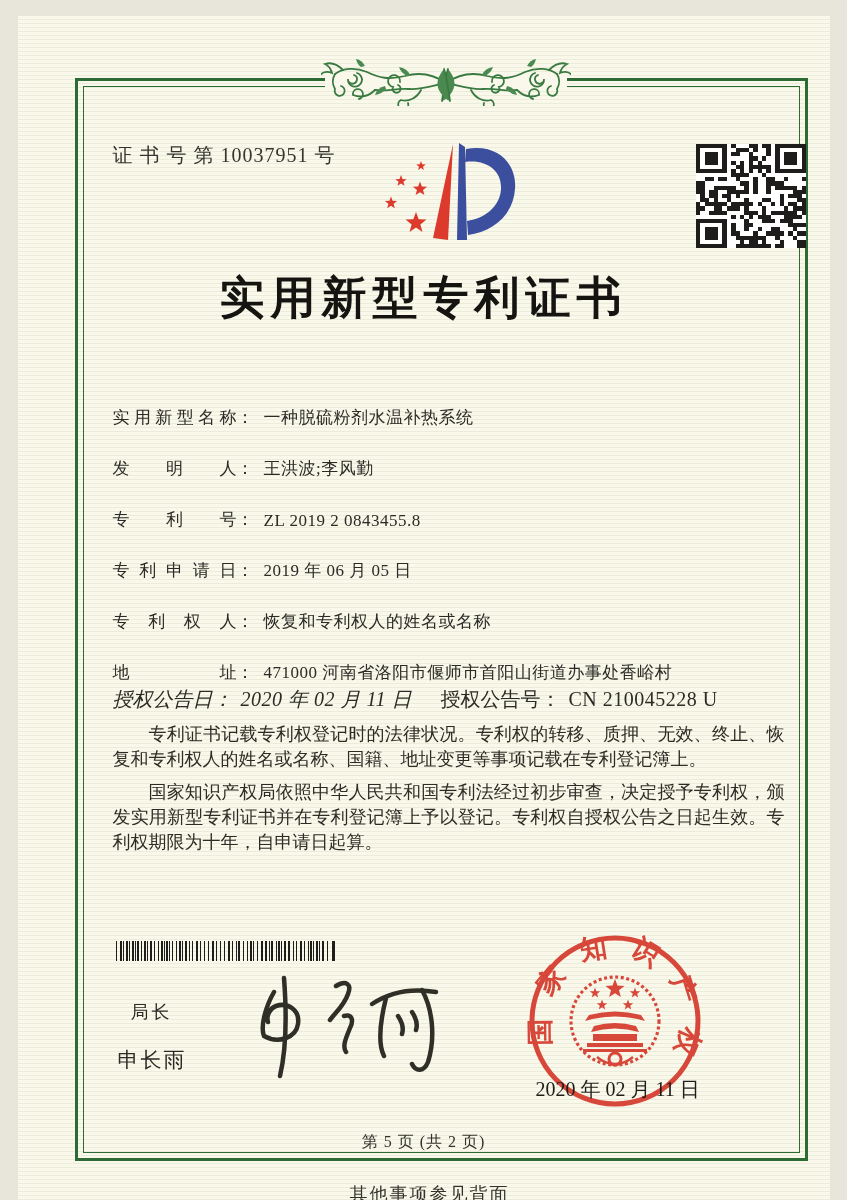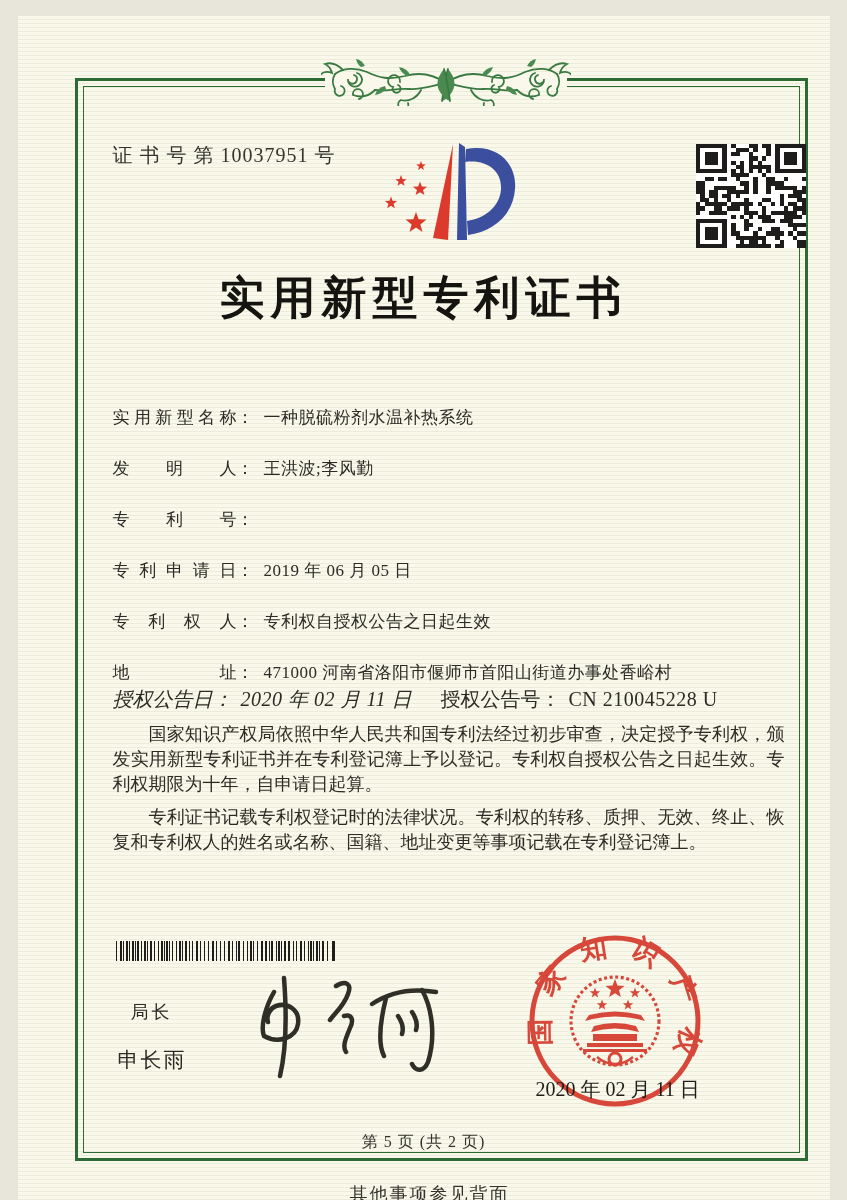--- a/index.html
+++ b/index.html
@@ -341,50 +341,51 @@
         <span class="val">一种脱硫粉剂水温补热系统</span>
     </div>
     <div class="field-row">
       <span class="lbl">发明人</span>
         <span class="colon">：</span>
         <span class="val">王洪波;李风勤</span>
     </div>
     <div class="field-row">
       <span class="lbl">专利号</span>
         <span class="colon">：</span>
+        <span class="val">ZL 2019 2 0843455.8</span>
     </div>
     <div class="field-row">
       <span class="lbl">专利申请日</span>
         <span class="colon">：</span>
         <span class="val">2019 年 06 月 05 日</span>
     </div>
     <div class="field-row">
       <span class="lbl">专利权人</span>
         <span class="colon">：</span>
-        <span class="val">专利权自授权公告之日起生效</span>
+        <span class="val">恢复和专利权人的姓名或名称</span>
     </div>
     <div class="field-row">
       <span class="lbl">地址</span>
         <span class="colon">：</span>
         <span class="val">471000 河南省洛阳市偃师市首阳山街道办事处香峪村</span>
     </div>
   </div>
 
   <div class="abs grant-row">
     <span class="grant-a">
       <span>授权公告日</span><span>：</span><span class="val">2020 年 02 月 11 日</span>
     </span>
     <span class="grant-b">
       <span>授权公告号</span><span>：</span><span class="val">CN 210045228 U</span>
     </span>
   </div>
 
   <div class="abs body-text">
+    <p>专利证书记载专利权登记时的法律状况。专利权的转移、质押、无效、终止、恢复和专利权人的姓名或名称、国籍、地址变更等事项记载在专利登记簿上。</p>
     <p>国家知识产权局依照中华人民共和国专利法经过初步审查，决定授予专利权，颁发实用新型专利证书并在专利登记簿上予以登记。专利权自授权公告之日起生效。专利权期限为十年，自申请日起算。</p>
-    <p>专利证书记载专利权登记时的法律状况。专利权的转移、质押、无效、终止、恢复和专利权人的姓名或名称、国籍、地址变更等事项记载在专利登记簿上。</p>
   </div>
 
   <svg class="abs barcode" width="219" height="20" viewBox="0 0 219 20" shape-rendering="crispEdges">
     <g id="barcode-bars" fill="#1e1d1b">
         <rect x="0.0" y="0" width="1.4" height="20"></rect>
         <rect x="4.2" y="0" width="1.4" height="20"></rect>
         <rect x="6.8" y="0" width="1.4" height="20"></rect>
         <rect x="10.2" y="0" width="1.4" height="20"></rect>
         <rect x="12.8" y="0" width="1.4" height="20"></rect>
         <rect x="16.2" y="0" width="1.4" height="20"></rect>

